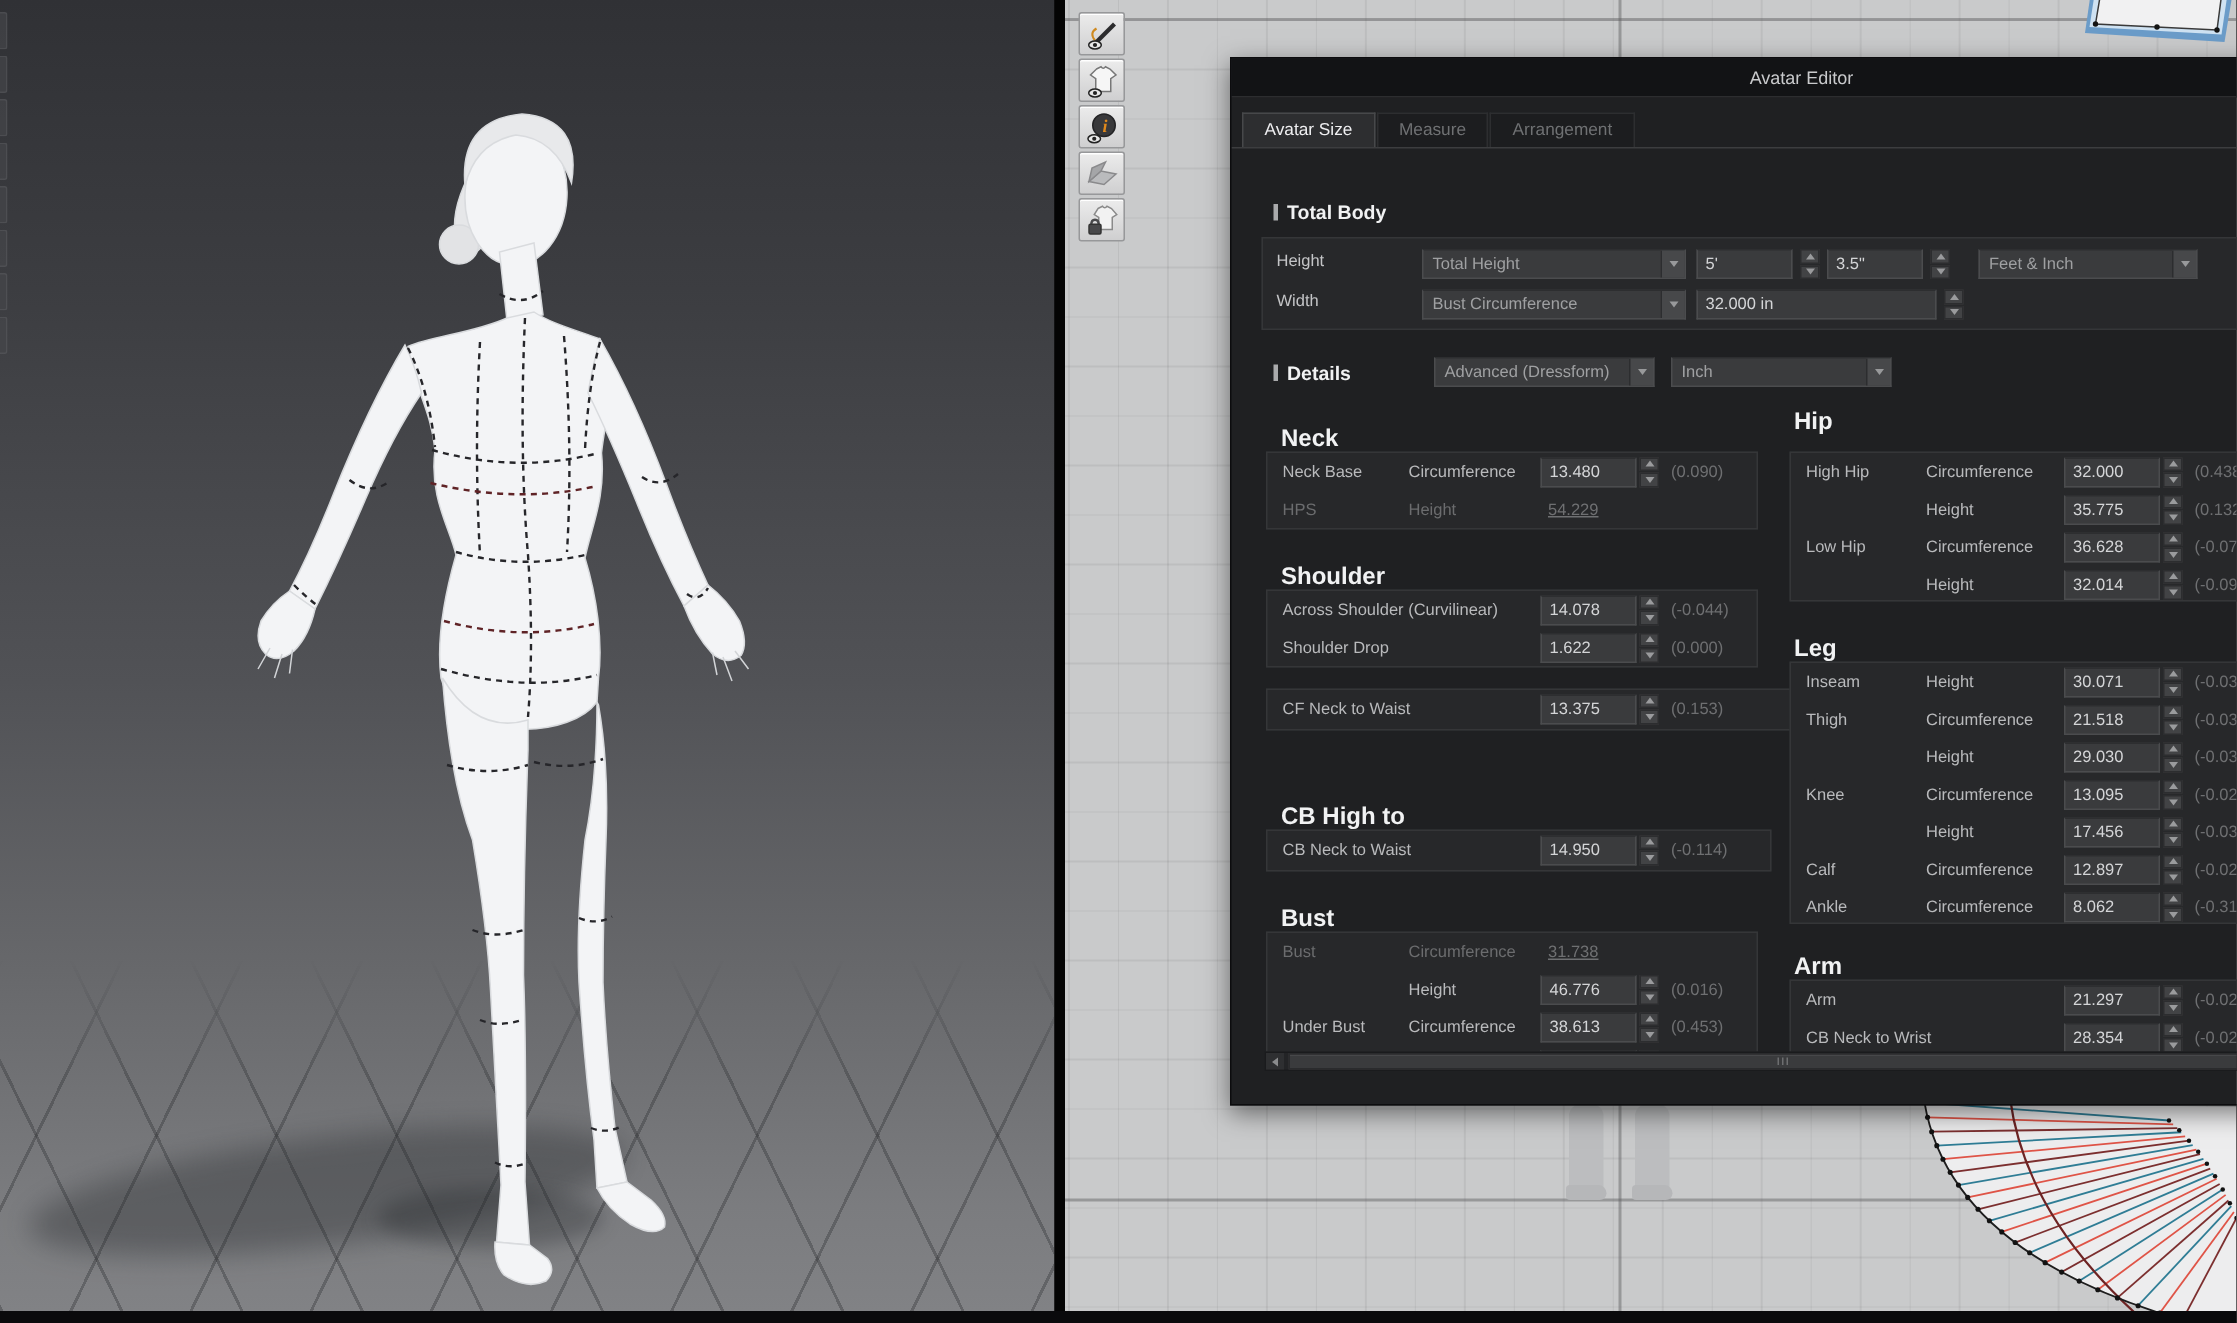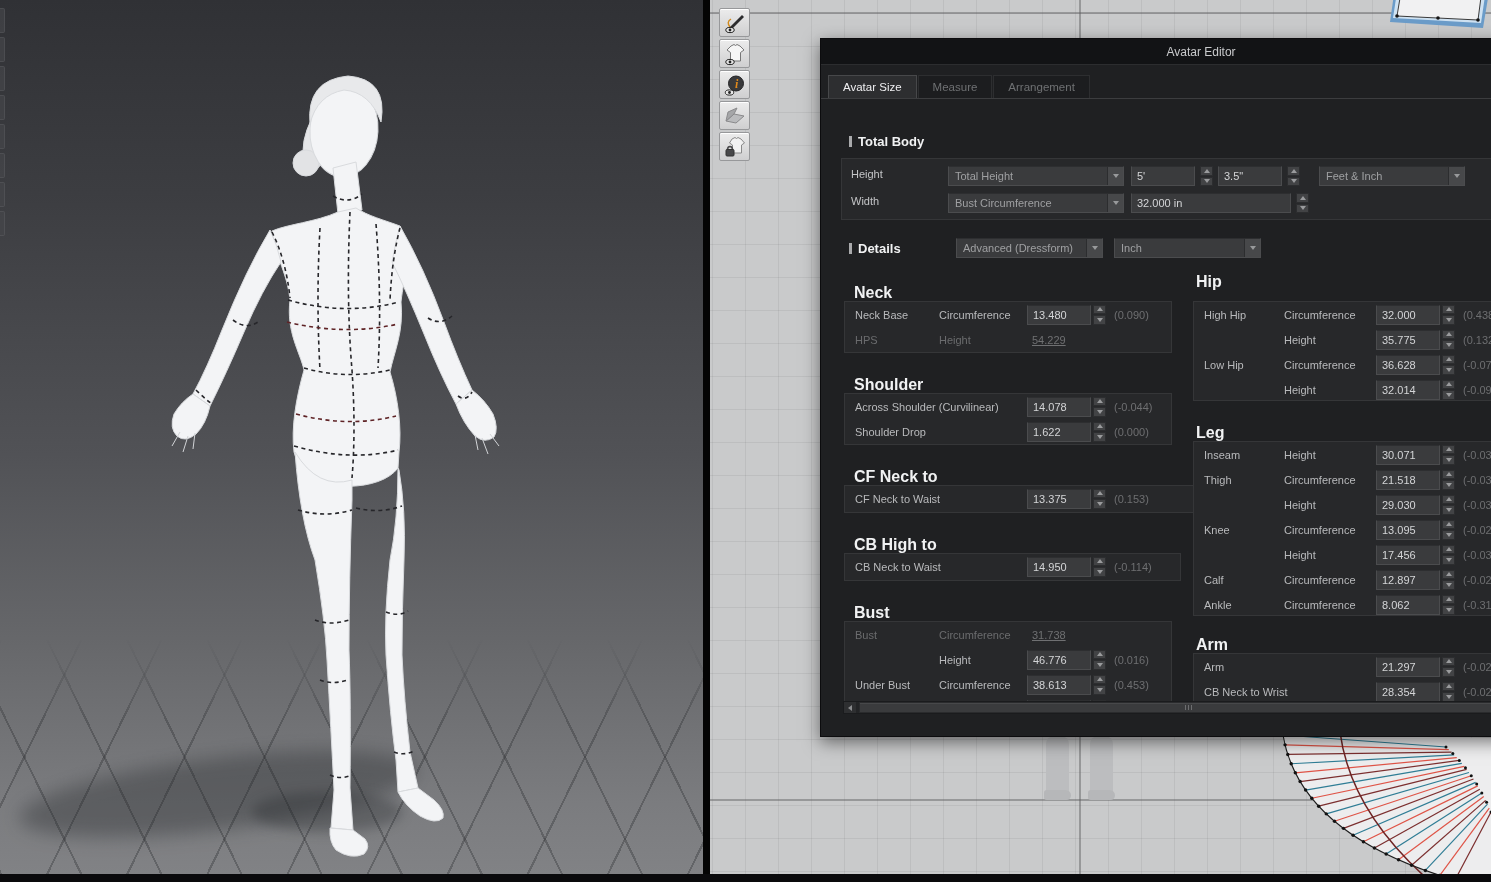--- a/index.html
+++ b/index.html
@@ -427,21 +427,21 @@
             </span>
             <span class="sb dn">
               <i></i>
             </span>
           </span>
         <span class="pd">(0.000)</span>
       </div>
     </div>
 
     <div class="shdr" style="left:33px;top:429px">CF Neck to</div>
-    <div class="panel" style="left:23px;top:446px;width:365px;height:28px">
+    <div class="panel" style="left:23px;top:420px;width:365px;height:28px">
       <div class="prow wide">
         <span class="pl">CF Neck to Waist</span>
         <span class="fld">13.375</span>
         <span class="sbx">
             <span class="sb up">
               <i></i>
             </span>
             <span class="sb dn">
               <i></i>
             </span>

